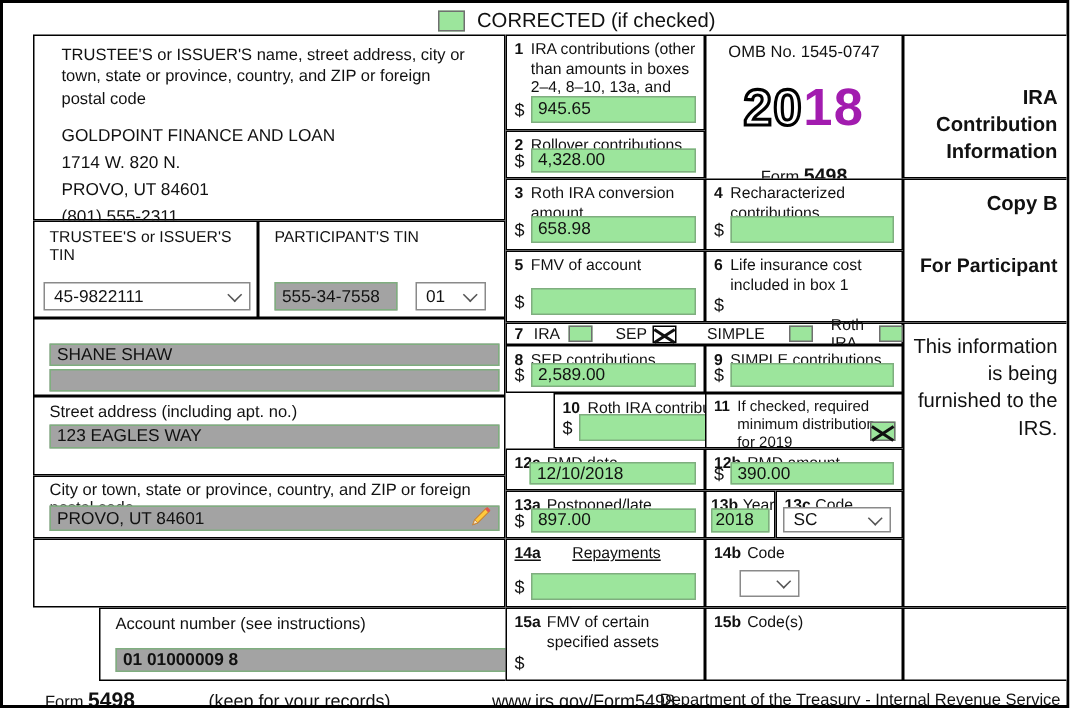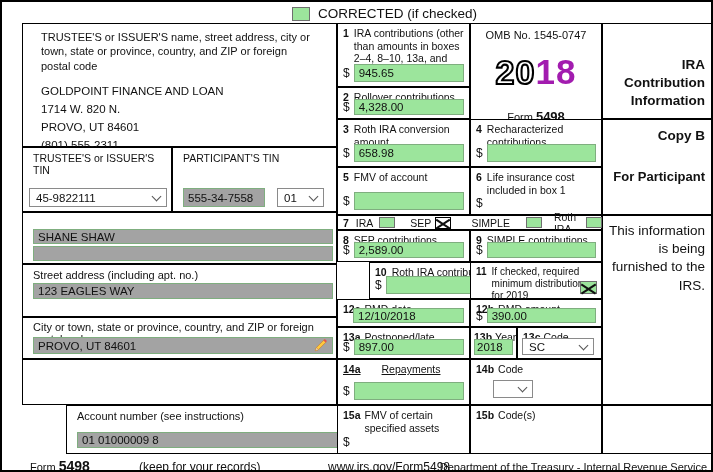--- a/index.html
+++ b/index.html
@@ -95,21 +95,21 @@
           <path d="M1.5 14.5 L2.8 10.8 L5.2 13.2 Z" fill="#f5e6c8" stroke="#c8802f" stroke-width="0.6"></path>
         </svg>
       </span>
     </div>
   </div>
 
   <div class="cell" style="left:20px;top:357px;width:315px;height:46px;"></div>
 
   <div class="cell" style="left:20px;top:403px;width:315px;height:49px;margin-left:44px;">
     <div class="sl" style="padding:4px 4px 0 10px;font-size:11px;">Account number (see instructions)</div>
-    <div class="gblock" style="position:absolute;left:10px;right:8px;bottom:5px;height:16px;">01 01000009 8</div>
+    <div class="gblock" style="position:absolute;left:10px;right:8px;bottom:5px;height:16px;font-weight:bold;">01 01000009 8</div>
   </div>
 
   <div class="cell" style="left:335px;top:21px;width:133px;height:64px;">
     <div class="blab">
         <span class="bnum">1</span>
         <span>IRA contributions (other than amounts in boxes 2–4, 8–10, 13a, and 14a)</span>
       </div>
     <div class="mrow">
         <span class="usd">$</span>
         <span class="gfield">945.65</span>

